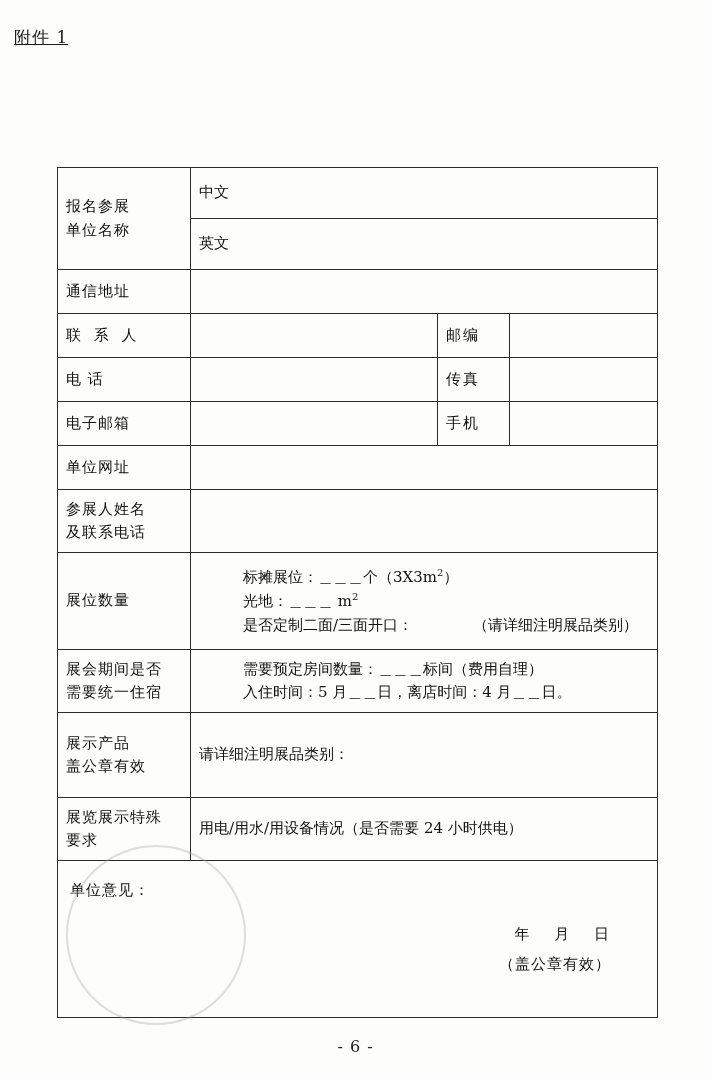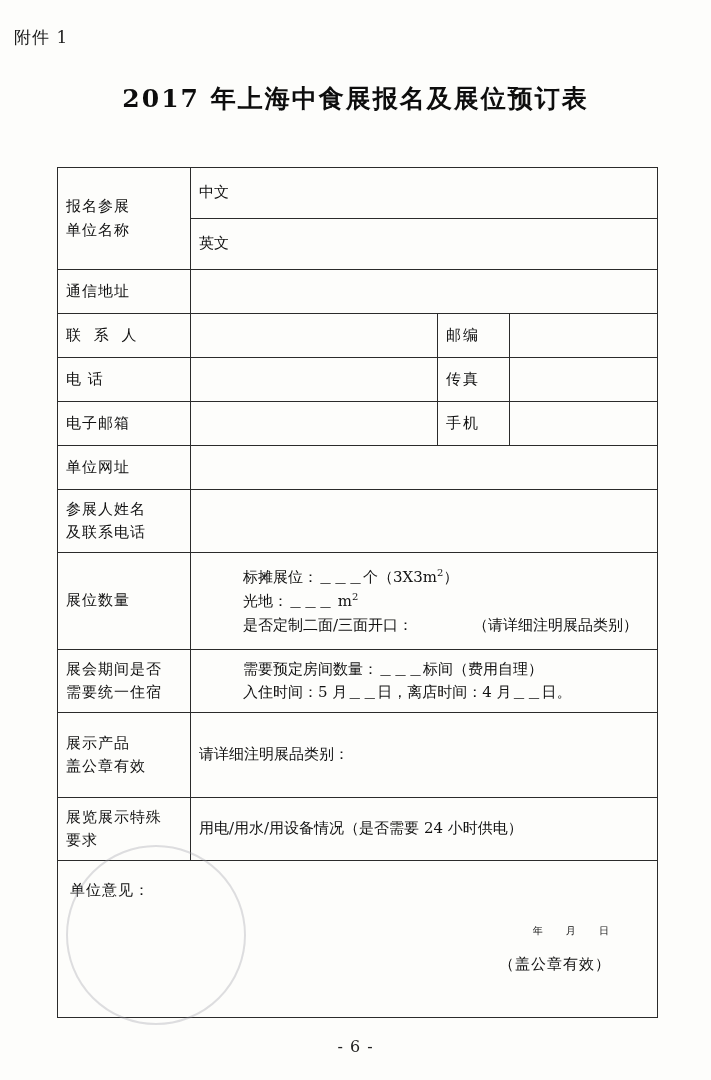--- a/index.html
+++ b/index.html
@@ -21,20 +21,21 @@
     height: 1080px;
     background: #fdfdfb;
   }
   .attachment-label {
     position: absolute;
     left: 14px;
     top: 26px;
     font-size: 17px;
     letter-spacing: 1px;
     color: #1a1a1a;
+    text-decoration: underline;
   }
   .doc-title {
     position: absolute;
     left: 0;
     right: 0;
     top: 82px;
     text-align: center;
     font-size: 25px;
     font-weight: 700;
     letter-spacing: 2px;
@@ -94,21 +95,21 @@
     letter-spacing: 1px;
   }
   .opinion-cell {
     position: relative;
     padding: 8px !important;
   }
   .sign-line {
     position: absolute;
     right: 38px;
     top: 62px;
-    font-size: 10px;
+    font-size: 15px;
     letter-spacing: 10px;
   }
   .seal-line {
     position: absolute;
     right: 46px;
     top: 92px;
     font-size: 15px;
     letter-spacing: 1px;
     text-align: right;
   }
@@ -134,21 +135,20 @@
   }
   .sub-line { display: block; }
 </style>
 </head>
 <body>
 
 <div class="page">
 
   <div class="attachment-label">附件 1</div>
 
-  <div class="doc-title">2017 年上海中食展报名及展位预订表</div>
 
   <div class="form-wrap">
     <table class="form">
       <colgroup>
         <col style="width:133px">
         <col style="width:247px">
         <col style="width:72px">
         <col style="width:148px">
       </colgroup>
       <tbody>

